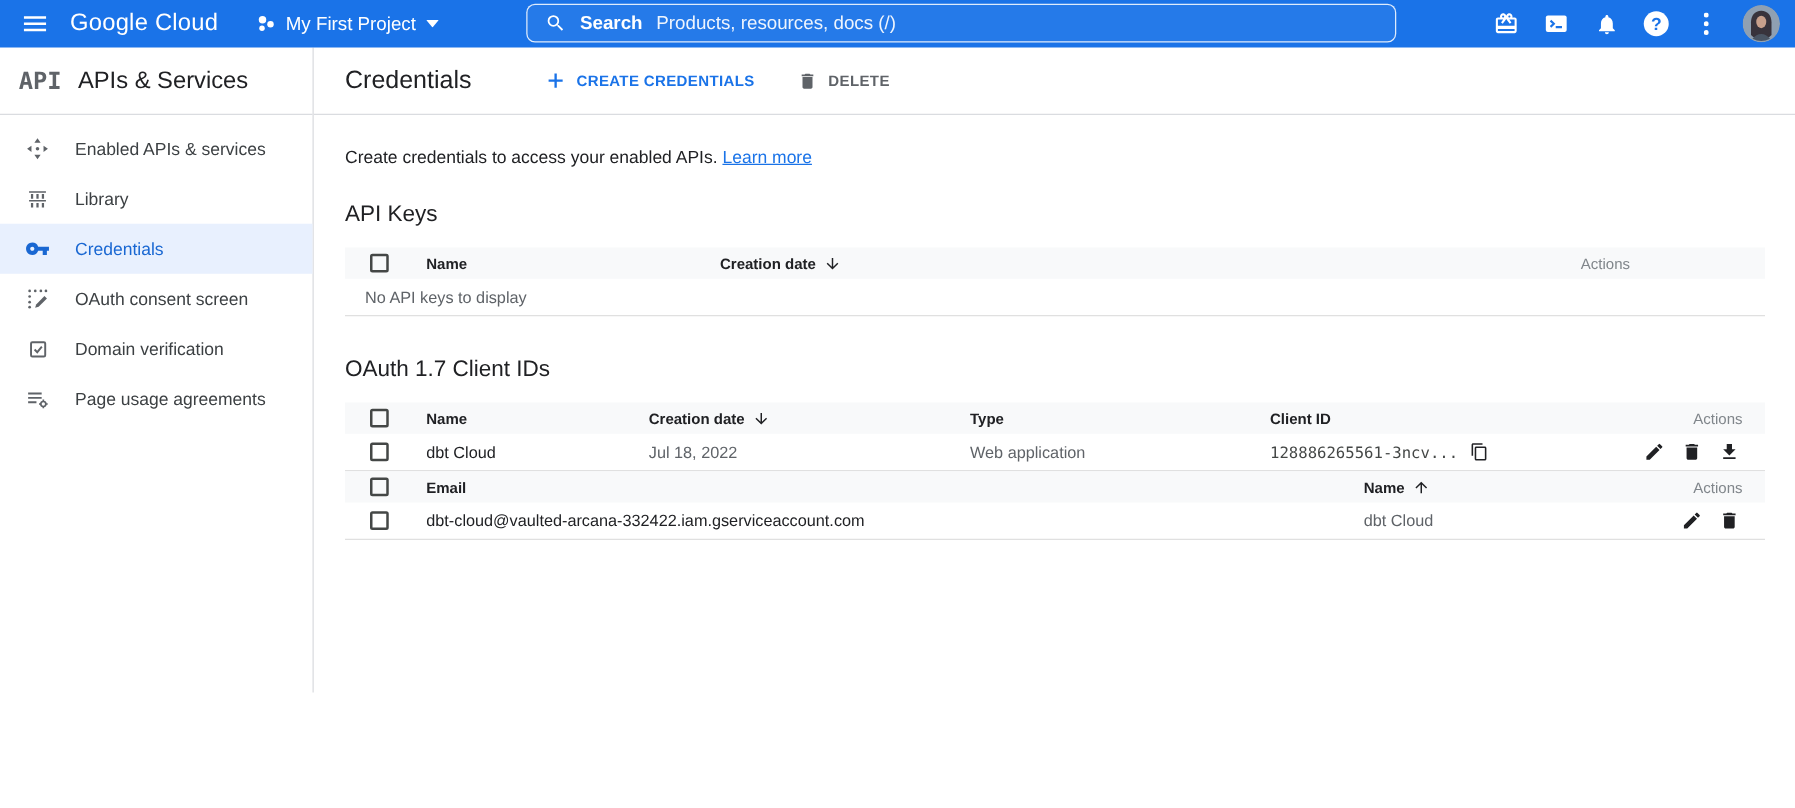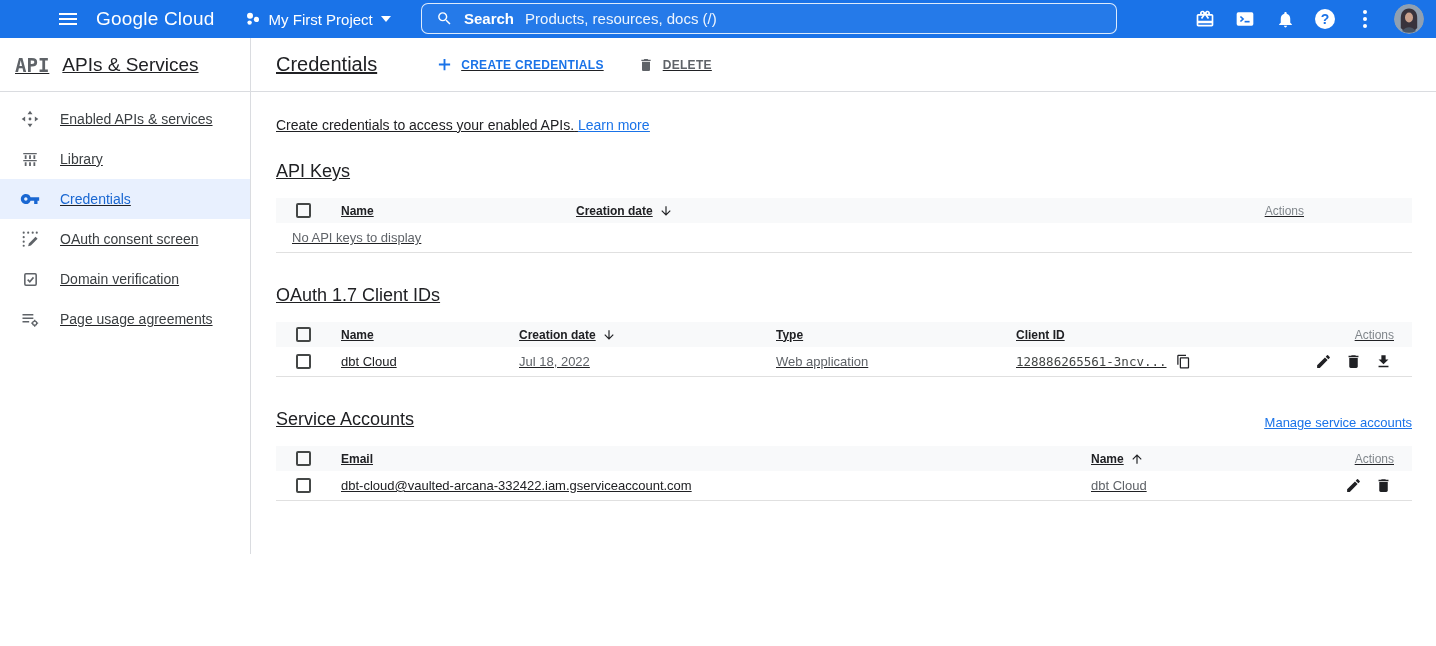--- a/index.html
+++ b/index.html
@@ -1,37 +1,37 @@
 <!DOCTYPE html>
 <html><head>
 <meta charset="utf-8">
 <style>
   * { margin:0; padding:0; box-sizing:border-box; }
   html,body { width:1436px; height:646px; overflow:hidden; background:#fff;
     font-family:"Liberation Sans", sans-serif; color:#202124; }
 
   
-  .appbar { position:relative; height:38px; background:#1a73e8; display:flex; align-items:center; color:#fff;padding-left:40px; }
+  .appbar { position:relative; height:38px; background:#1a73e8; display:flex; align-items:center; color:#fff; }
   .iconbtn { display:flex; align-items:center; justify-content:center; cursor:pointer; }
   .hamburger { width:56px; height:38px; }
   .logo { font-size:19px; letter-spacing:.2px; color:#fff; white-space:nowrap; cursor:pointer; }
   .project-btn { display:flex; align-items:center; gap:8px; margin-left:30px; font-size:15px; cursor:pointer; }
   .searchbar { position:absolute; left:421px; top:3px; width:696px; height:31px;
     border:1px solid rgba(255,255,255,.85); border-radius:7px; display:flex; align-items:center;
     gap:11px; padding:0 14px; background:rgba(255,255,255,.05); cursor:text; }
   .searchbar .s-label { font-weight:bold; font-size:15px; }
   .searchbar .s-ph { font-size:15px; color:rgba(255,255,255,.92); }
   .appbar-right { margin-left:auto; display:flex; align-items:center; gap:6px; padding-right:12px; }
   .appbar-right .iconbtn { width:34px; height:34px; }
   .help-circle { width:20px; height:20px; border-radius:50%; background:#fff; color:#1a73e8;
     font-weight:bold; font-size:14px; display:flex; align-items:center; justify-content:center; }
   .avatar { width:30px; height:30px; border-radius:50%; overflow:hidden; margin-left:6px; cursor:pointer; }
 
   
-  .page { display:flex; height:516px;text-decoration:underline; }
+  .page { display:flex; height:516px; }
   aside { width:251px; min-width:251px; border-right:1px solid #dadce0; background:#fff; }
   .sidebar-header { height:54px; border-bottom:1px solid #dadce0; display:flex; align-items:center;
     gap:13px; padding-left:15px; }
   .api-glyph { font-family:"DejaVu Sans Mono", monospace; font-weight:bold; font-size:19px;
     color:#5f6368; letter-spacing:0px; }
   .sidebar-title { font-size:19px; color:#202124; }
   .nav { padding-top:7px; }
   .nav-item { height:40px; display:flex; align-items:center; gap:19px; padding-left:19px;
     font-size:14px; color:#3c4043; cursor:pointer; }
   .nav-item .nicon { width:22px; display:flex; justify-content:center; color:#5f6368; }
@@ -322,24 +322,20 @@
               </span>
             <span class="iconbtn">
                 <svg width="17" height="17" viewBox="0 0 24 24" fill="currentColor">
                   <path d="M19 9h-4V3H9v6H5l7 7 7-7zM5 18v2h14v-2H5z"></path>
                 </svg>
               </span>
           </div>
         </div>
       </div>
 
-      <div class="section-head mt-section">
-        <h2 class="section-title" style="margin:0">Service Accounts</h2>
-        <a class="link manage-link">Manage service accounts</a>
-      </div>
       <div class="table">
         <div class="thead grid-sa">
           <div class="cbcell">
               <span class="cb"></span>
             </div>
           <div class="colhead">
               <span>Email</span>
             </div>
           <div class="colhead">
             <span>Name</span>

